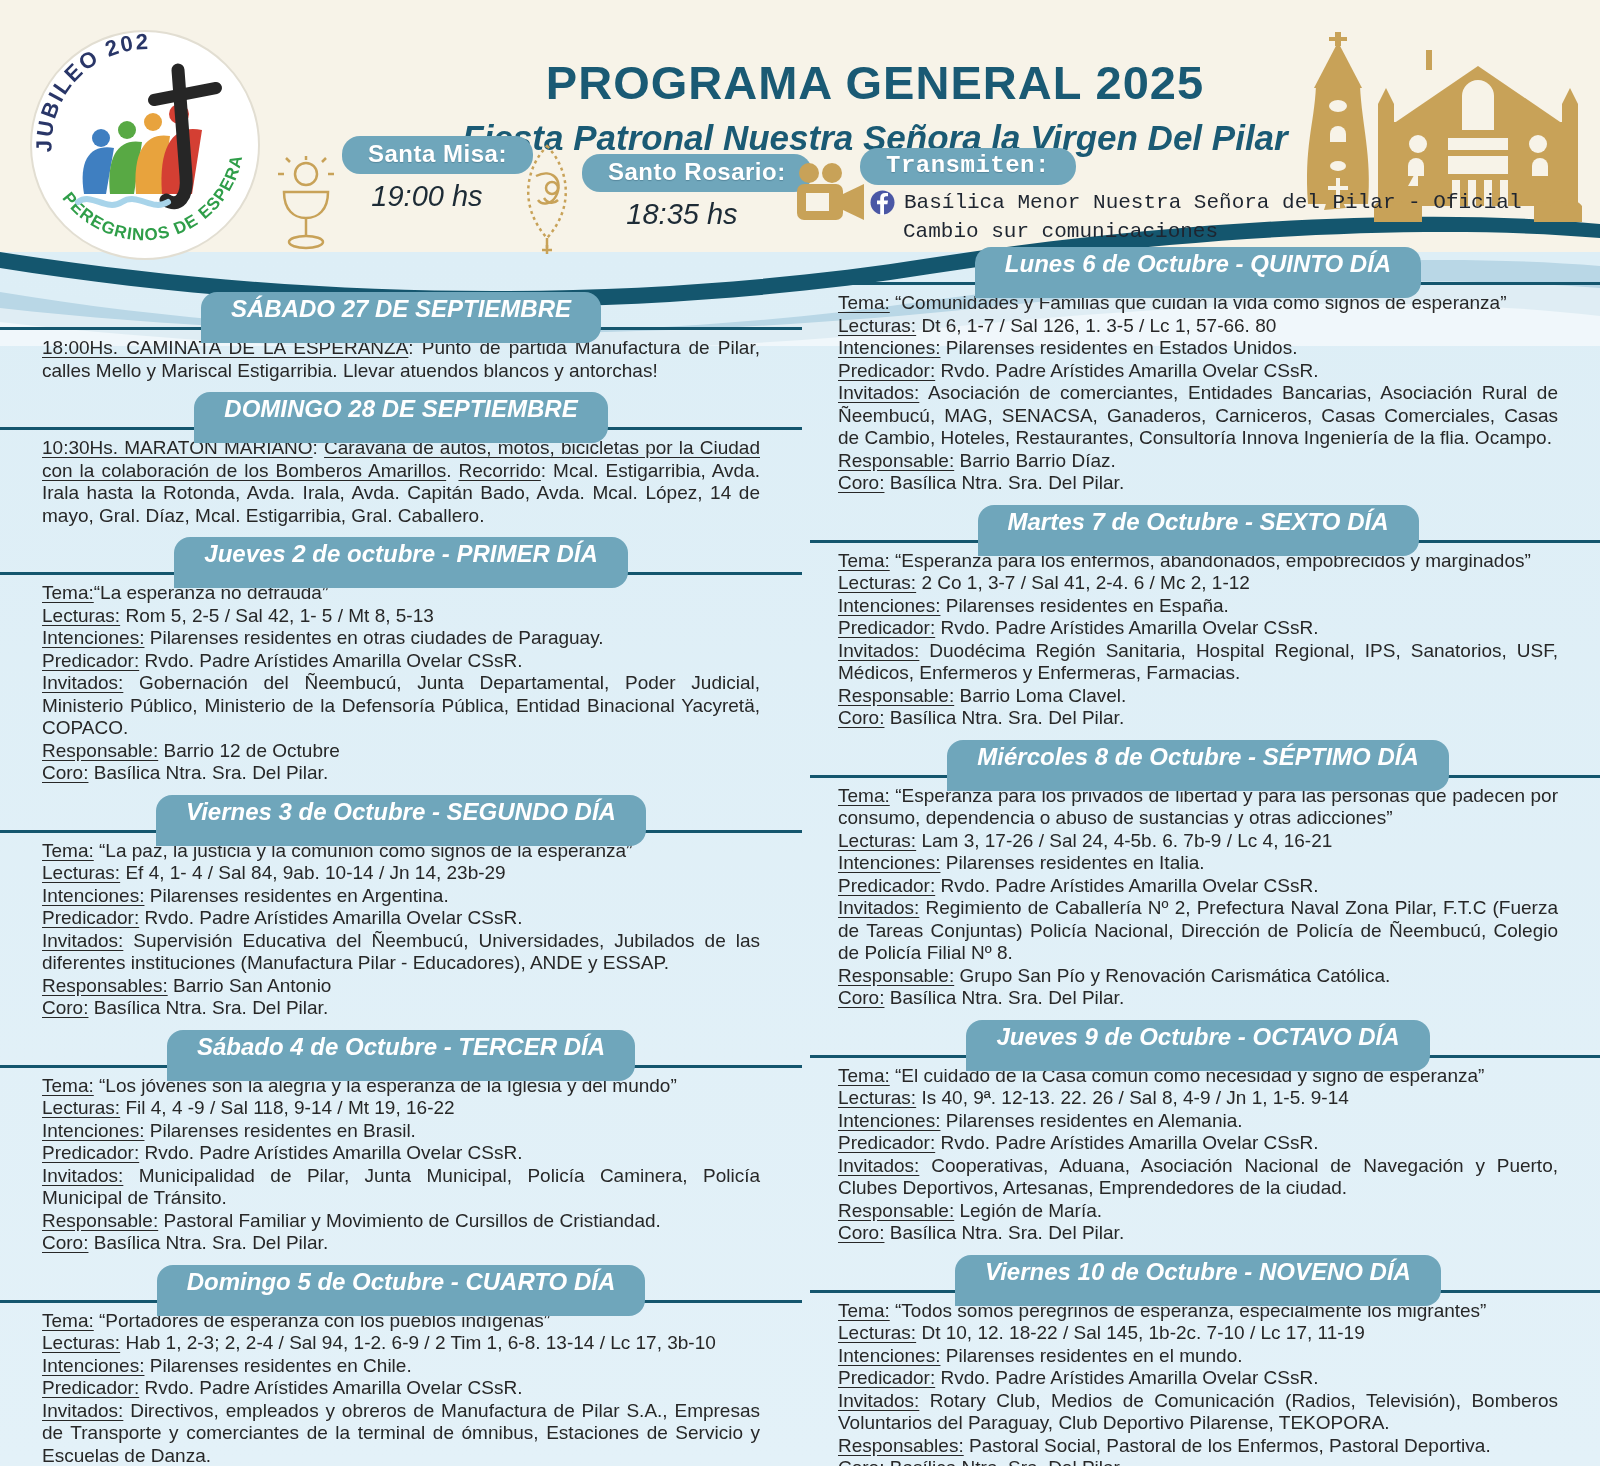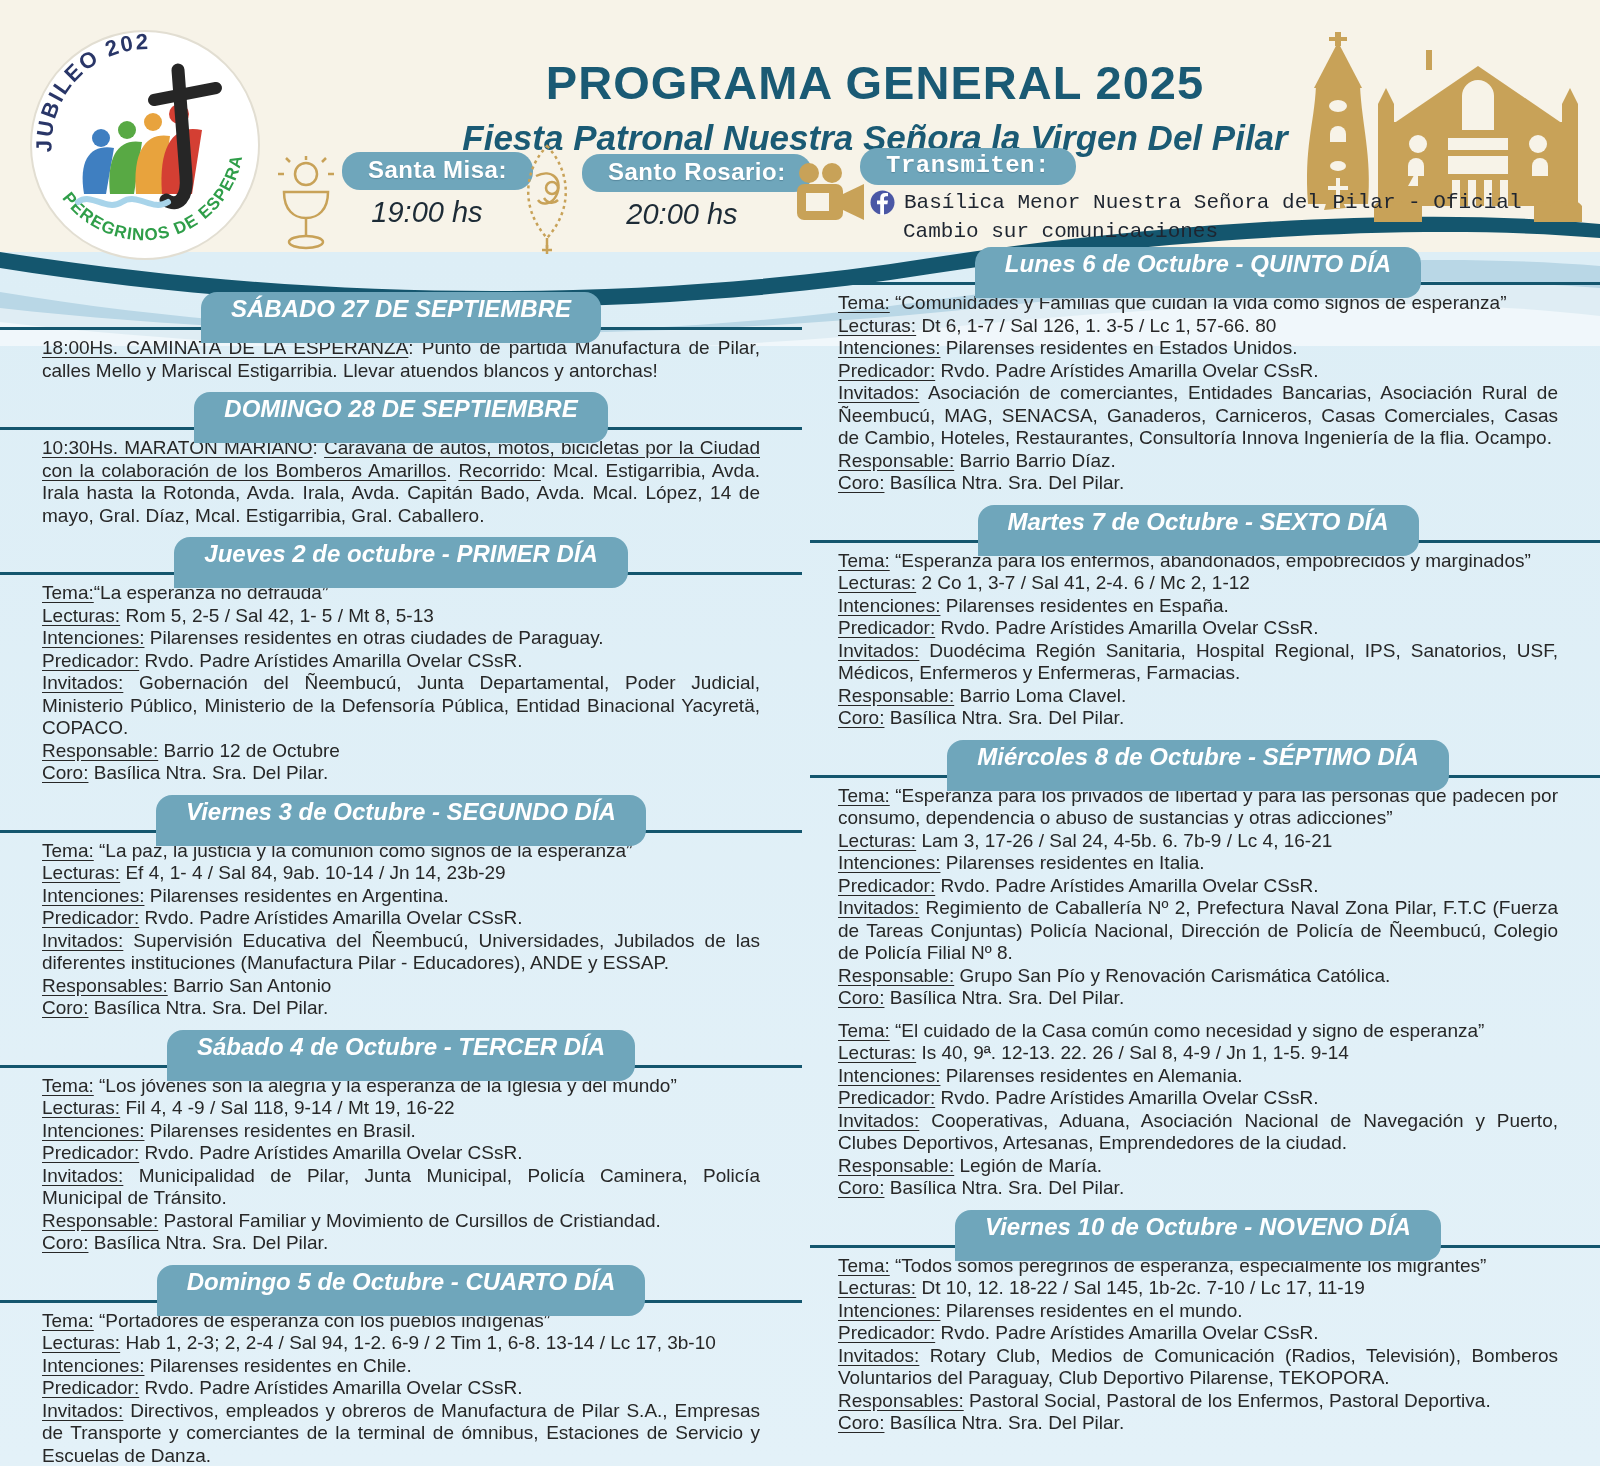--- a/index.html
+++ b/index.html
@@ -153,41 +153,41 @@
       <g class="gold-stroke">
         <circle cx="30" cy="18" r="11"></circle>
         <path d="M14,6 L10,2 M46,6 L50,2 M30,0 L30,4 M8,18 L2,18 M52,18 L58,18"></path>
         <path d="M8,36 H52 C52,54 42,62 30,62 C18,62 8,54 8,36 Z"></path>
         <path d="M30,62 L30,80"></path>
         <ellipse cx="30" cy="86" rx="17" ry="6"></ellipse>
       </g>
     </svg>
   </div>
 
-  <div class="badge-group" style="left:342px;top:152px;width:170px;">
+  <div class="badge-group" style="left:342px;top:136px;width:170px;">
     <span class="pill-badge">Santa Misa:</span>
     <div class="badge-time">19:00 hs</div>
   </div>
 
   <div class="icon-abs" style="left:512px;top:142px;width:70px;height:112px;">
     <svg viewBox="0 0 70 112" width="70" height="112">
       <g fill="none" stroke="#c8a258" stroke-width="2.5">
         <path d="M35,4 C58,28 62,66 35,96 C8,66 12,28 35,4 Z" stroke-dasharray="3,3.5"></path>
         <path d="M24,34 C40,26 52,38 44,54 C40,62 30,64 26,58"></path>
         <circle cx="40" cy="46" r="6"></circle>
         <path d="M32,56 C36,62 42,62 46,58"></path>
         <path d="M35,96 L35,106"></path>
         <path d="M30,108 h10 M35,103 v10"></path>
       </g>
     </svg>
   </div>
 
   <div class="badge-group" style="left:582px;top:154px;width:200px;">
     <span class="pill-badge">Santo Rosario:</span>
-    <div class="badge-time">20:00 hs</div>
+    <div class="badge-time">18:35 hs</div>
   </div>
 
   <div class="icon-abs" style="left:792px;top:162px;width:72px;height:62px;">
     <svg viewBox="0 0 72 62" width="72" height="62">
       <g class="gold">
         <circle cx="17" cy="11" r="10"></circle>
         <circle cx="40" cy="11" r="10"></circle>
         <rect x="5" y="22" width="46" height="36" rx="7"></rect>
         <polygon points="51,32 72,22 72,58 51,48"></polygon>
       </g>
@@ -300,20 +300,21 @@
           <p><span class="u">Tema:</span><span> “Esperanza para los privados de libertad y para las personas que padecen por consumo, dependencia o abuso de sustancias y otras adicciones”</span></p>
           <p><span class="u">Lecturas:</span><span> Lam 3, 17-26 / Sal 24, 4-5b. 6. 7b-9 / Lc 4, 16-21</span></p>
           <p><span class="u">Intenciones:</span><span> Pilarenses residentes en Italia.</span></p>
           <p><span class="u">Predicador:</span><span> Rvdo. Padre Arístides Amarilla Ovelar CSsR.</span></p>
           <p><span class="u">Invitados:</span><span> Regimiento de Caballería Nº 2, Prefectura Naval Zona Pilar, F.T.C (Fuerza de Tareas Conjuntas) Policía Nacional, Dirección de Policía de Ñeembucú, Colegio de Policía Filial Nº 8.</span></p>
           <p><span class="u">Responsable:</span><span> Grupo San Pío y Renovación Carismática Católica.</span></p>
           <p><span class="u">Coro:</span><span> Basílica Ntra. Sra. Del Pilar.</span></p>
         </div>
       </div>
       <div class="section">
+        <div class="section-head"><div class="rule"></div><span class="section-pill">Jueves 9 de Octubre - OCTAVO DÍA</span></div>
         <div class="section-body">
           <p><span class="u">Tema:</span><span> “El cuidado de la Casa común como necesidad y signo de esperanza”</span></p>
           <p><span class="u">Lecturas:</span><span> Is 40, 9ª. 12-13. 22. 26 / Sal 8, 4-9 / Jn 1, 1-5. 9-14</span></p>
           <p><span class="u">Intenciones:</span><span> Pilarenses residentes en Alemania.</span></p>
           <p><span class="u">Predicador:</span><span> Rvdo. Padre Arístides Amarilla Ovelar CSsR.</span></p>
           <p><span class="u">Invitados:</span><span> Cooperativas, Aduana, Asociación Nacional de Navegación y Puerto, Clubes Deportivos, Artesanas, Emprendedores de la ciudad.</span></p>
           <p><span class="u">Responsable:</span><span> Legión de María.</span></p>
           <p><span class="u">Coro:</span><span> Basílica Ntra. Sra. Del Pilar.</span></p>
         </div>
       </div>

